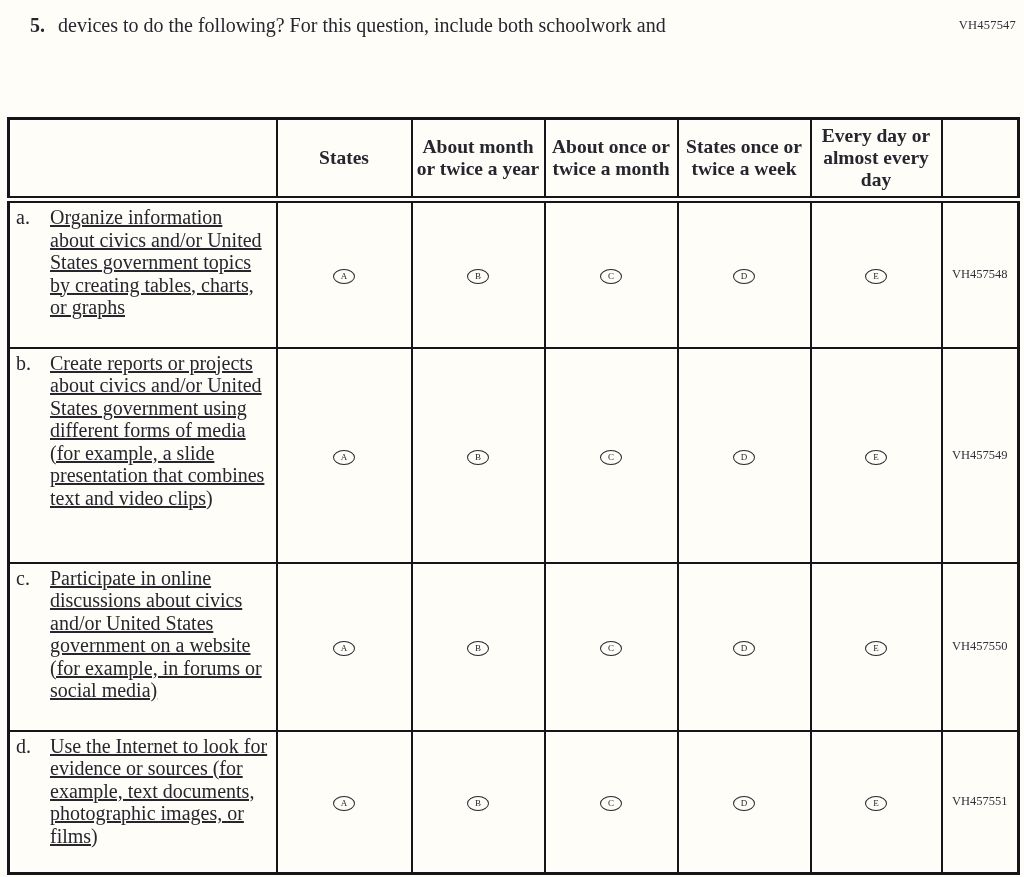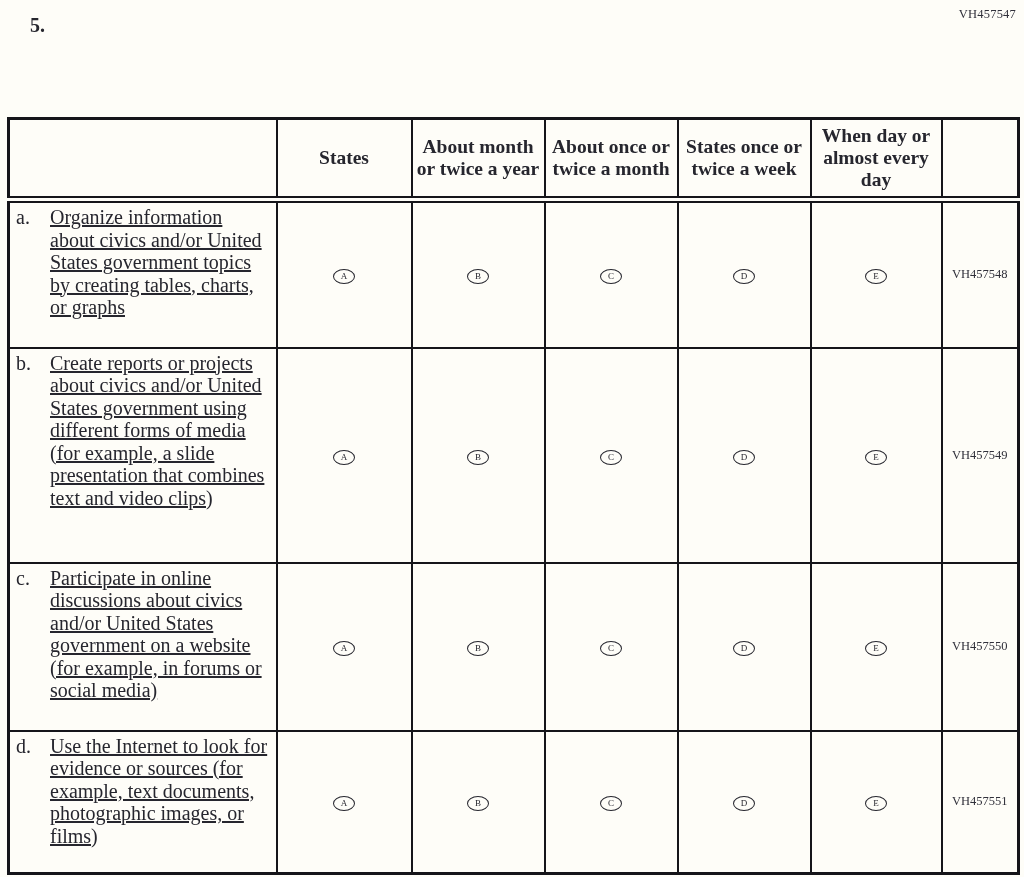--- a/index.html
+++ b/index.html
@@ -6,21 +6,21 @@
   .page{
     position:relative;
     width:1024px;height:877px;
     margin:0 auto;
     background:#fefdf8;
     font-family:"Liberation Serif", serif;
     color:#26262e;
     overflow:hidden;
   }
   .form-id{
-    position:absolute;top:7px;right:8px;
+    position:absolute;top:18px;right:8px;
     font-size:12.5px;color:#30303a;
     letter-spacing:0.2px;
   }
   .question{
     position:absolute;left:30px;top:13px;width:830px;
     font-size:20px;line-height:24px;
   }
   .qwrap{display:flex;}
   .qnum{font-weight:bold;width:28px;flex:0 0 28px;}
   .qtext{flex:1;}
@@ -78,20 +78,21 @@
 <body>
 
 <div class="page">
 
   <div class="form-id">VH457547</div>
 
   <div class="question">
     <div class="qwrap">
       <span class="qnum">5.</span>
       <div class="qtext">
+        <div>devices to do the following? For this question, include both schoolwork and</div>
       </div>
     </div>
   </div>
 
   <table class="survey">
     <colgroup>
       <col style="width:268px">
       <col style="width:135px">
       <col style="width:133px">
       <col style="width:133px">
@@ -99,21 +100,21 @@
       <col style="width:131px">
       <col style="width:77px">
     </colgroup>
     <thead>
       <tr>
         <th></th>
         <th>States</th>
         <th>About month or twice a year</th>
         <th>About once or twice a month</th>
         <th>States once or twice a week</th>
-        <th>When day or almost every day</th>
+        <th>Every day or almost every day</th>
         <th></th>
       </tr>
     </thead>
     <tbody>
       <tr class="row-a">
         <td class="item">
           <div class="item-flex">
             <span class="row-letter">a.</span>
             <span class="row-text">Organize information about civics and/or United States government topics by creating tables, charts, or graphs</span>
           </div>

